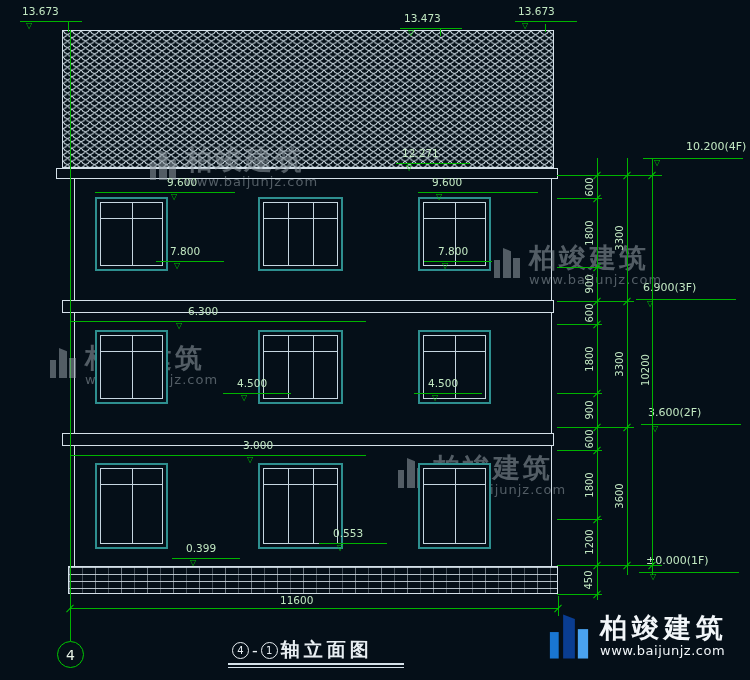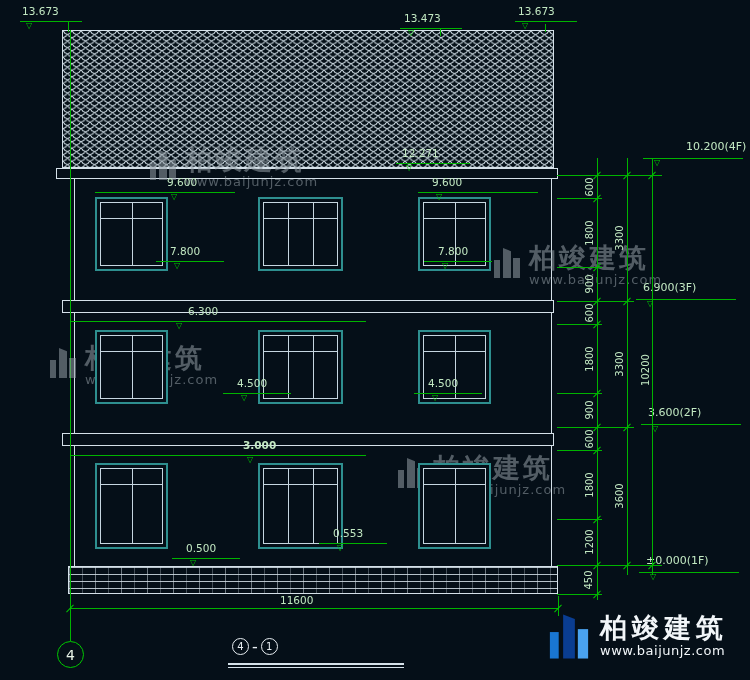--- a/index.html
+++ b/index.html
@@ -62,20 +62,21 @@
 
   <div class="abs gline" style="left:70px;top:30px;width:1px;height:611px"></div>
   <div class="abs gline" style="left:70px;top:608px;width:488px;height:1px"></div>
   <div class="abs gline" style="left:558px;top:596px;width:1px;height:20px"></div>
   <span class="mark" style="left:280px;top:594px">11600</span>
 
   <div class="abs title-row" style="left:232px;top:637px">
     <span class="circ">4</span>
     <span>-</span>
     <span class="circ">1</span>
+    <span class="title-text">轴立面图</span>
   </div>
   <div class="abs wline" style="left:228px;top:663px;width:176px;height:2px"></div>
   <div class="abs wline" style="left:228px;top:667px;width:176px;height:1px"></div>
   <div class="abs bubble" style="left:57px;top:641px;width:27px;height:27px;font-size:14px">4</div>
 
   <div class="abs wmark" style="left:148px;top:146px">
     <svg width="30" height="36" viewBox="0 0 30 34" fill="currentColor">
         <path d="M2 33V15h6v18zM11 33V3l8 3.2V33zM21 33V13h7v20z"></path>
       </svg>
     <div>
@@ -205,27 +206,27 @@
     <span class="tri" style="left: 442px; top: 262px;">▽</span>
     <span class="mark" style="left: 188px; top: 305px;">6.300</span>
     <div class="mline" style="left: 70px; top: 321px; width: 296px;"></div>
     <span class="tri" style="left: 176px; top: 322px;">▽</span>
     <span class="mark" style="left: 237px; top: 377px;">4.500</span>
     <div class="mline" style="left: 223px; top: 393px; width: 68px;"></div>
     <span class="tri" style="left: 241px; top: 394px;">▽</span>
     <span class="mark" style="left: 428px; top: 377px;">4.500</span>
     <div class="mline" style="left: 414px; top: 393px; width: 68px;"></div>
     <span class="tri" style="left: 432px; top: 394px;">▽</span>
-    <span class="mark" style="left: 243px; top: 439px; font-weight: bold;">3.000</span>
+    <span class="mark" style="left: 243px; top: 439px;">3.000</span>
     <div class="mline" style="left: 70px; top: 455px; width: 296px;"></div>
     <span class="tri" style="left: 247px; top: 456px;">▽</span>
     <span class="mark" style="left: 333px; top: 527px;">0.553</span>
     <div class="mline" style="left: 319px; top: 543px; width: 68px;"></div>
     <span class="tri" style="left: 337px; top: 544px;">▽</span>
-    <span class="mark" style="left: 186px; top: 542px;">0.500</span>
+    <span class="mark" style="left: 186px; top: 542px;">0.399</span>
     <div class="mline" style="left: 172px; top: 558px; width: 68px;"></div>
     <span class="tri" style="left: 190px; top: 559px;">▽</span>
     <span class="mark rlab" style="left: 650px; top: 140px; margin-left: 36px;">10.200(4F)</span>
     <div class="mline" style="left: 643px; top: 158px; width: 100px;"></div>
     <span class="tri" style="left: 654px; top: 159px;">▽</span>
     <span class="mark rlab" style="left: 643px; top: 281px;">6.900(3F)</span>
     <div class="mline" style="left: 636px; top: 299px; width: 100px;"></div>
     <span class="tri" style="left: 647px; top: 300px;">▽</span>
     <span class="mark rlab" style="left: 648px; top: 406px;">3.600(2F)</span>
     <div class="mline" style="left: 641px; top: 424px; width: 100px;"></div>

